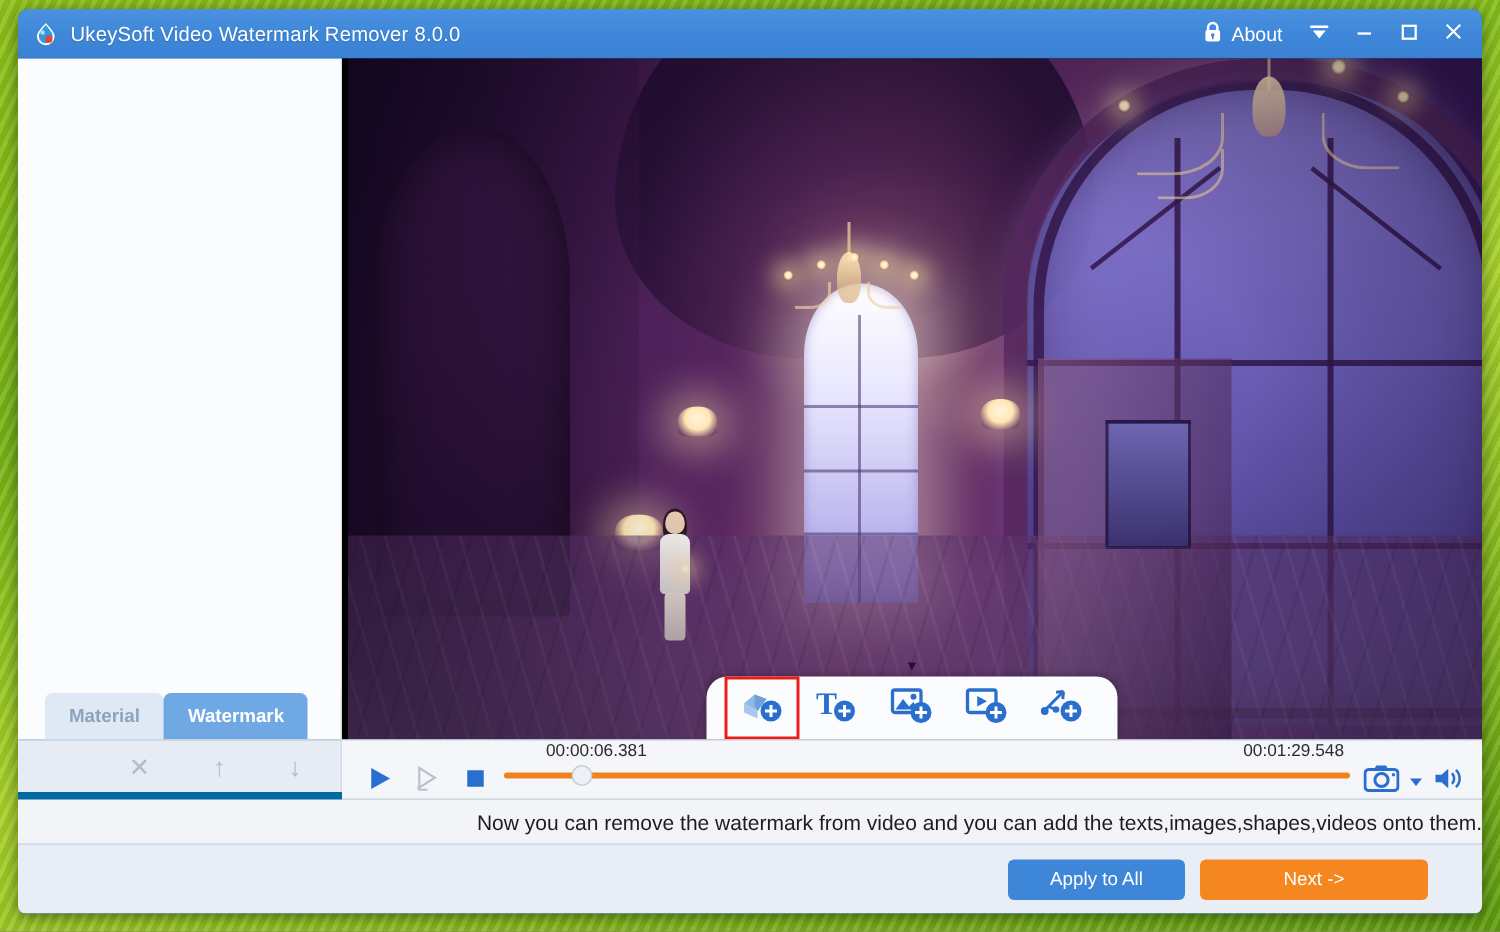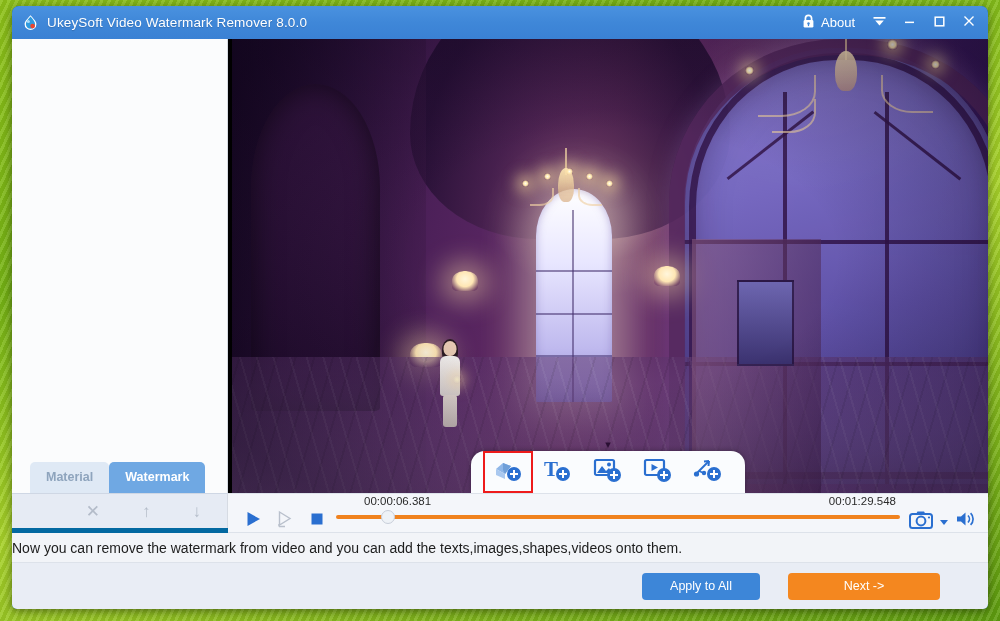--- a/index.html
+++ b/index.html
@@ -291,31 +291,31 @@
   .hint-label {
     position: absolute; top: 4px; left: 50%; transform: translateX(-50%);
     font-size: 11.5px; color: #2a2a2a; white-space: nowrap;
   }
   .player-right { display: flex; align-items: center; gap: 4px; flex: 0 0 auto; }
 
   
   #description-area {
     flex: 1 1 auto;
     background: #f2f4f8;
-    display: flex; align-items: center; justify-content: flex-start;
+    display: flex; align-items: center; justify-content: flex-end;
     border-bottom: 1px solid #dde2ea;
   }
   #description-text { font-size: 14px; color: #1d1d1d; }
 
   
   #action-bar {
     height: 46px; flex: 0 0 46px;
     background: #e9edf5;
     display: flex; align-items: center; justify-content: flex-end;
-    gap: 28px; padding-right: 48px;
+    gap: 10px; padding-right: 36px;
   }
   .action-btn {
     height: 27px; min-width: 118px;
     border: none; border-radius: 4px;
     font-family: "Liberation Sans", sans-serif;
     font-size: 12.5px; color: #fff; cursor: default;
   }
   .action-btn.primary { background: #3d86d8; }
   .action-btn.next { background: #f4871f; min-width: 152px; }
 </style>

